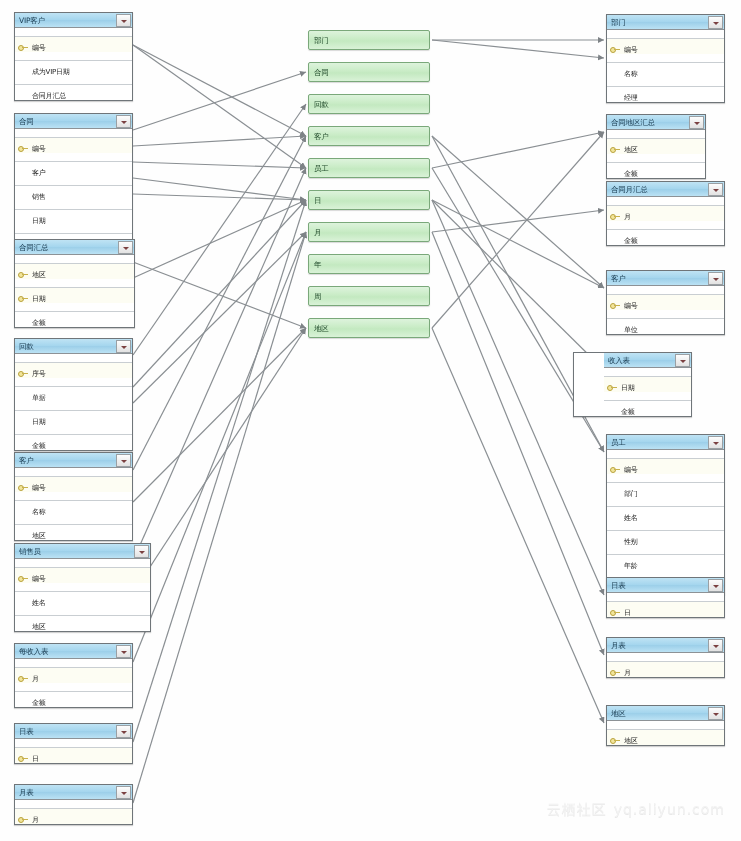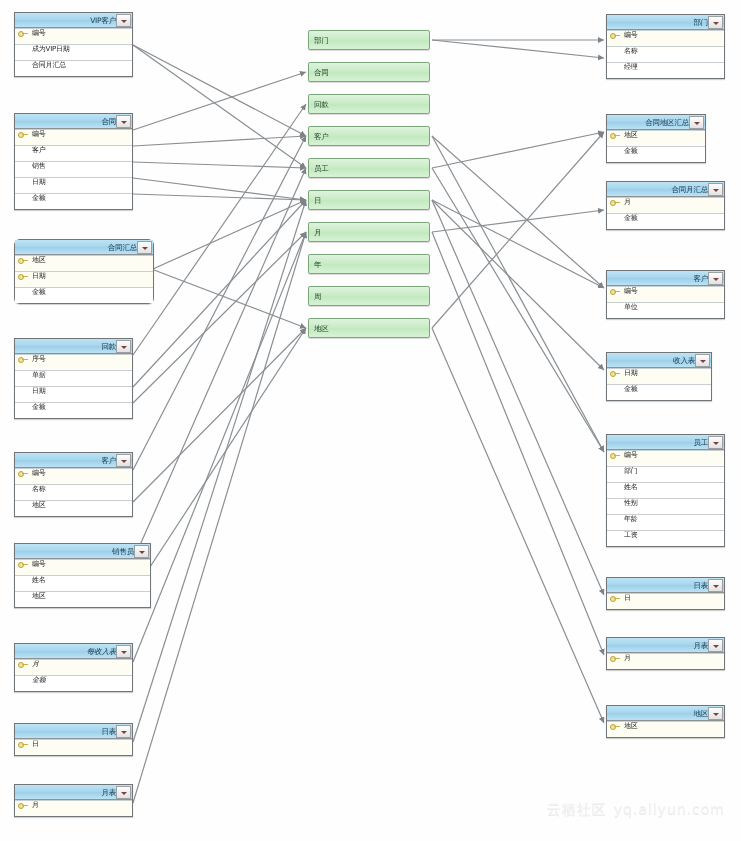--- a/index.html
+++ b/index.html
@@ -38,21 +38,20 @@
   }
   .tbl-title{
     flex:1 1 auto;
     font-size:7.5px;
     line-height:9px;
     color:#17384d;
     padding-left:4px;
     white-space:nowrap;
     overflow:hidden;
     letter-spacing:-.2px;
-    text-align:right;
   }
   .tbl-btn{
     width:15px;height:13px;
     margin:0 1px 0 0;
     border:1px solid #9aa0a4;
     background:linear-gradient(to bottom,#fdfdfd,#e2e2e2);
     box-sizing:border-box;
     position:relative;
     flex:0 0 auto;
   }
@@ -60,25 +59,26 @@
     content:"";
     position:absolute;
     left:4px;top:5px;
     width:0;height:0;
     border-left:3px solid transparent;
     border-right:3px solid transparent;
     border-top:3px solid #7b4141;
   }
   .tbl-row{
     display:flex;
-    align-items:flex-start;
+    align-items:flex-end;
     height:16px;
     border-top:1px solid #c9ced2;
     box-sizing:border-box;
     background:#ffffff;
+    margin-top:8px;
   }
   .tbl-row:first-of-type{border-top:none;}
   .tbl-row.key{background:#fdfdf3;}
   .keyicon{
     flex:0 0 auto;
     width:11px;height:9px;
     margin-left:3px;
     position:relative;
   }
   .keyicon.on:before{
@@ -224,21 +224,21 @@
         </div>
         <div class="tbl-row">
           <span class="keyicon"></span>
           <span class="fld">日期</span>
         </div>
         <div class="tbl-row">
           <span class="keyicon"></span>
           <span class="fld">金额</span>
         </div>
       </div>
-      <div class="table" style="left: 14px; top: 239px; width: 140px; border-radius: 6px;">
+      <div class="table" style="left: 14px; top: 239px; width: 121px;">
         <div class="tbl-head">
           <div class="tbl-title">合同汇总</div>
           <div class="tbl-btn"></div>
         </div>
         <div class="tbl-row key">
           <span class="keyicon on"></span>
           <span class="fld">地区</span>
         </div>
         <div class="tbl-row key">
           <span class="keyicon on"></span>
@@ -300,21 +300,21 @@
         </div>
         <div class="tbl-row">
           <span class="keyicon"></span>
           <span class="fld">姓名</span>
         </div>
         <div class="tbl-row">
           <span class="keyicon"></span>
           <span class="fld">地区</span>
         </div>
       </div>
-      <div class="table" style="left: 14px; top: 643px; width: 119px; font-style: italic;">
+      <div class="table" style="left: 14px; top: 643px; width: 119px;">
         <div class="tbl-head">
           <div class="tbl-title">每收入表</div>
           <div class="tbl-btn"></div>
         </div>
         <div class="tbl-row key">
           <span class="keyicon on"></span>
           <span class="fld">月</span>
         </div>
         <div class="tbl-row">
           <span class="keyicon"></span>
@@ -428,21 +428,21 @@
         </div>
         <div class="tbl-row key">
           <span class="keyicon on"></span>
           <span class="fld">编号</span>
         </div>
         <div class="tbl-row">
           <span class="keyicon"></span>
           <span class="fld">单位</span>
         </div>
       </div>
-      <div class="table" style="left: 606px; top: 352px; width: 106px;">
+      <div class="table" style="left: 573px; top: 352px; width: 119px; padding-left: 30px;">
         <div class="tbl-head">
           <div class="tbl-title">收入表</div>
           <div class="tbl-btn"></div>
         </div>
         <div class="tbl-row key">
           <span class="keyicon on"></span>
           <span class="fld">日期</span>
         </div>
         <div class="tbl-row">
           <span class="keyicon"></span>

